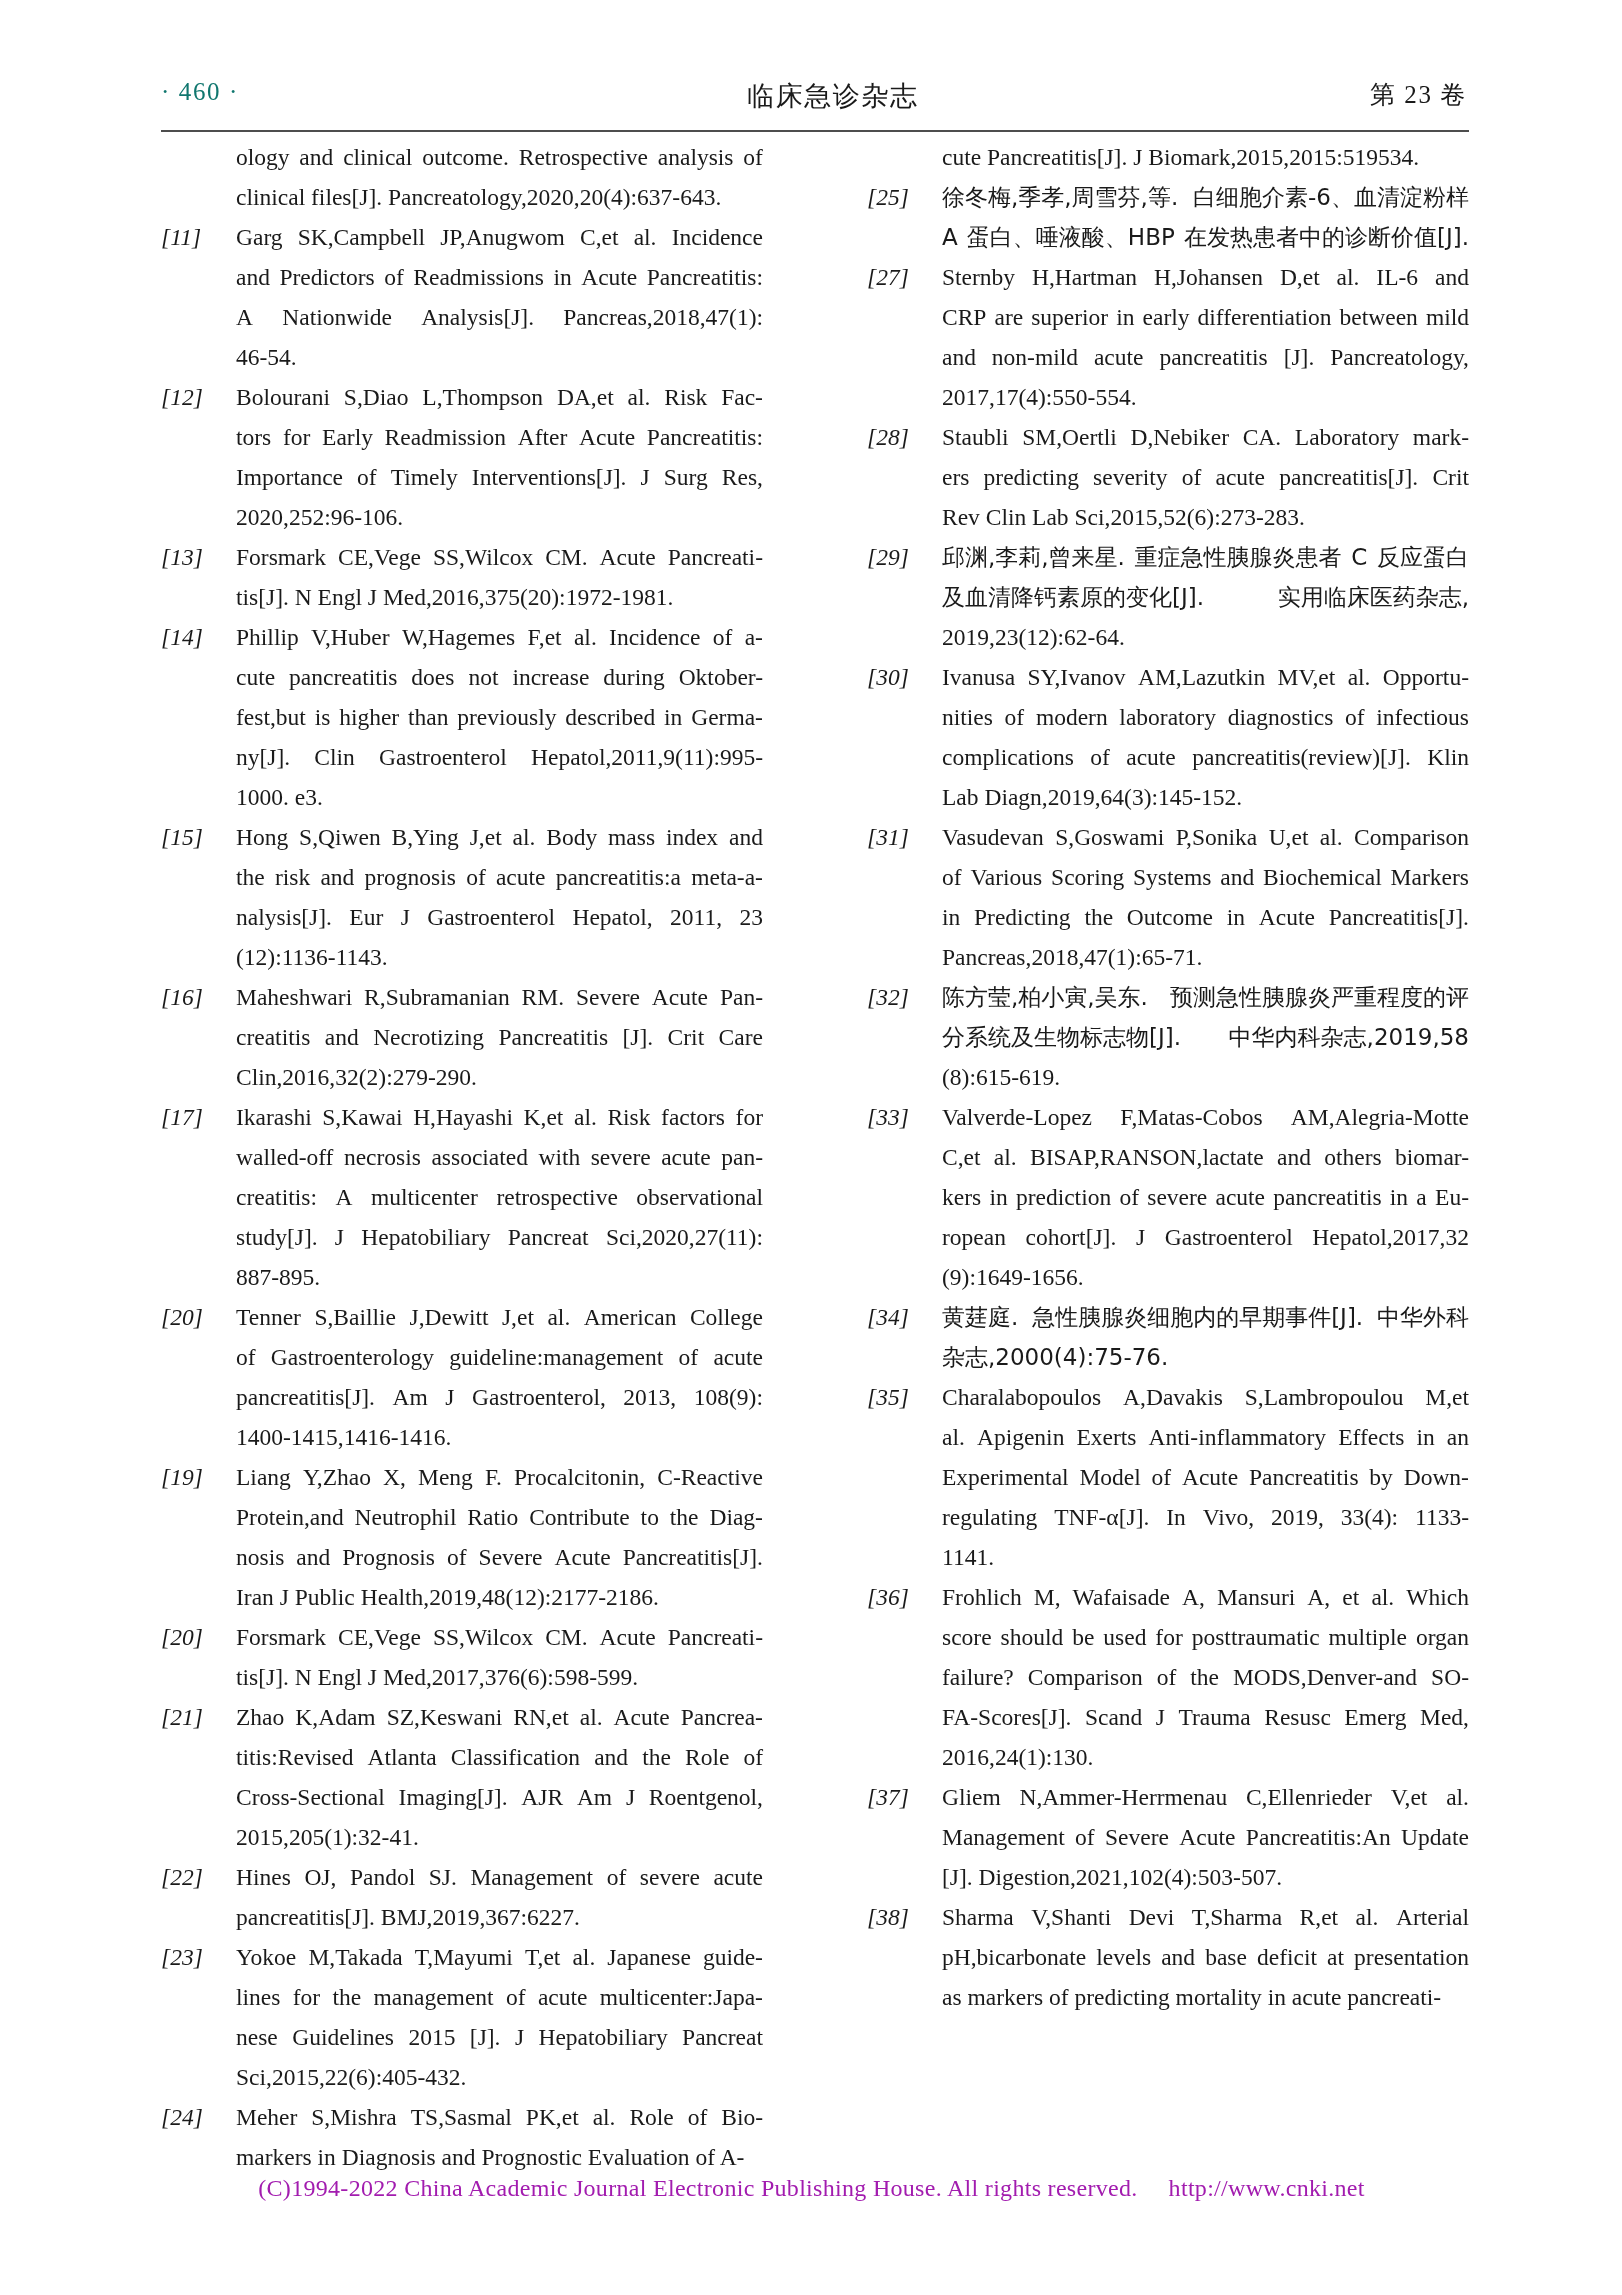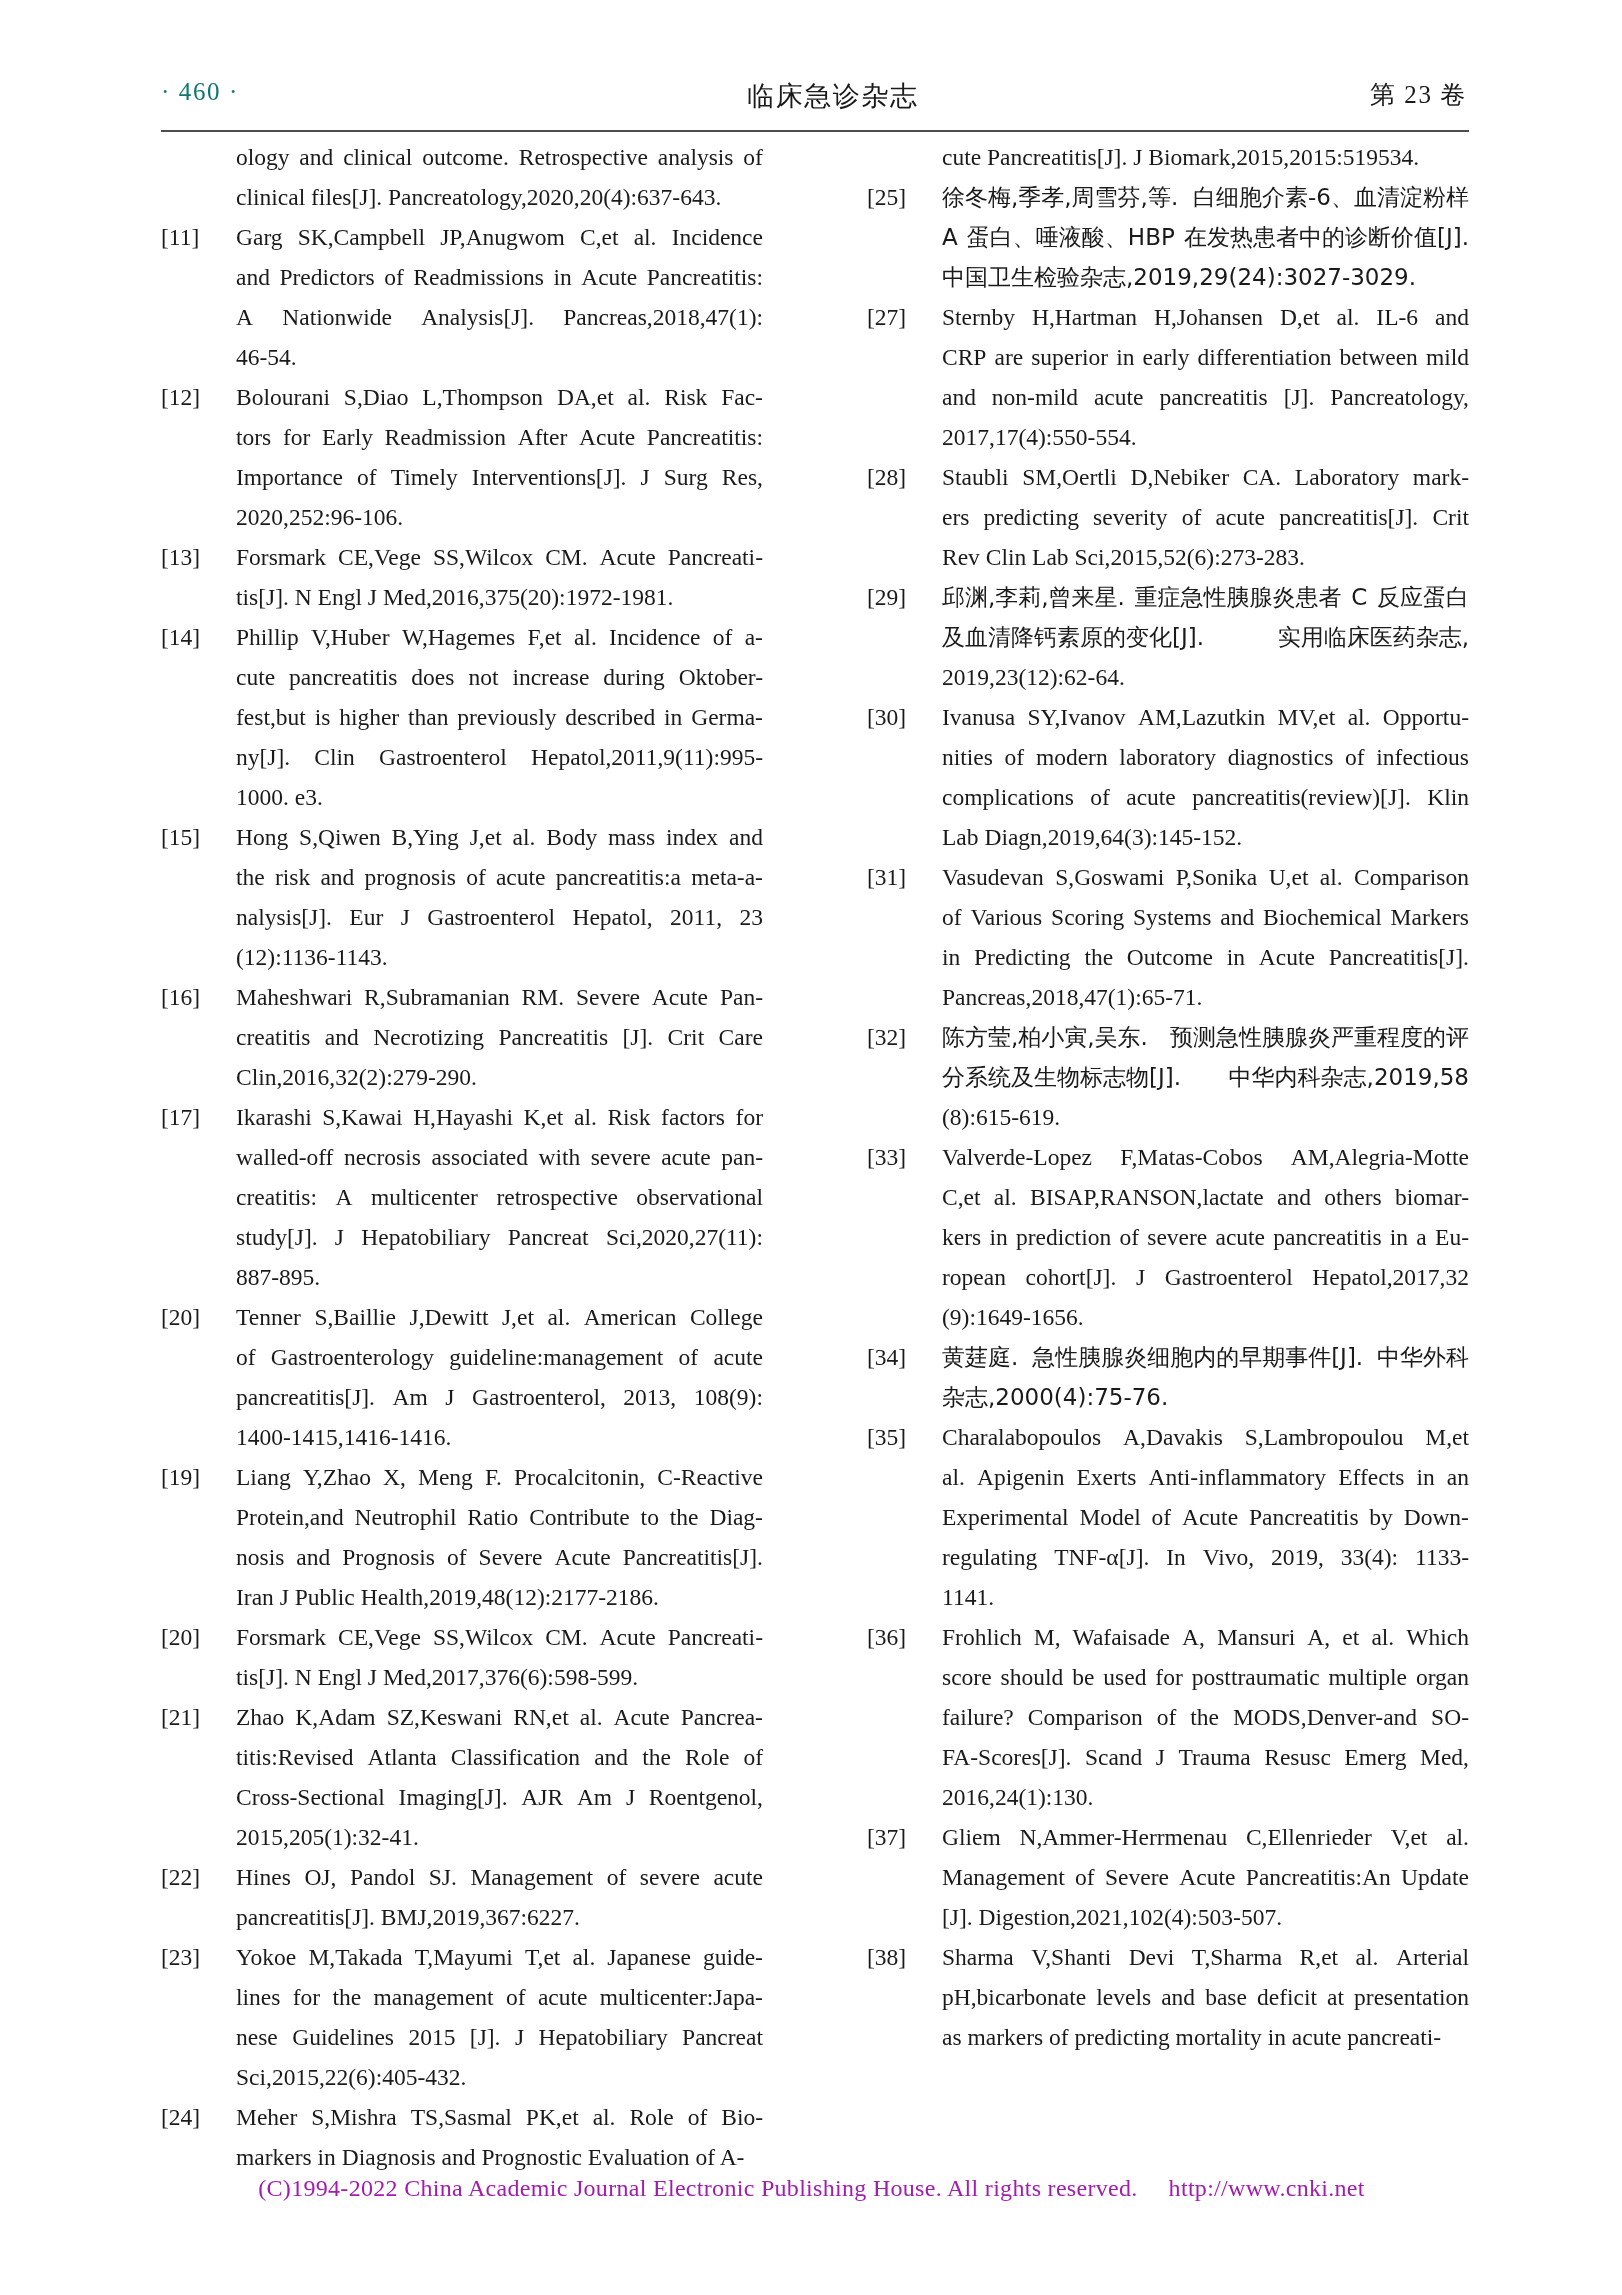--- a/index.html
+++ b/index.html
@@ -77,20 +77,21 @@
     align-items: flex-start;
     margin: 0 0 0 0;
   }
   .ref-num {
     flex: 0 0 auto;
     width: 75px;
     font-size: 23.5px;
     line-height: 40px;
     white-space: nowrap;
     letter-spacing: 0px;
+    font-style: italic;
   }
   .ref-body {
     flex: 1 1 auto;
     font-size: 23.5px;
     line-height: 40px;
   }
   
   .ref.cont .ref-num { visibility: hidden; }
 
   .ref-line {
@@ -550,21 +551,20 @@
           <div class="ref-body">
             <div class="cn ref-line just">
               <span>徐冬梅,季孝,周雪芬,等.</span>
               <span>白细胞介素-6、血清淀粉样</span>
             </div>
             <div class="cn ref-line just">
               <span>A</span>
               <span>蛋白、唾液酸、HBP</span>
               <span>在发热患者中的诊断价值[J].</span>
             </div>
-            <div class="cn ref-line">中国卫生检验杂志,2019,29(24):3027-3029.</div>
           </div>
         </div>
         <div class="ref">
           <div class="ref-num">[27]</div>
           <div class="ref-body">
             <div class=" ref-line just">
               <span>Sternby</span>
               <span>H,Hartman</span>
               <span>H,Johansen</span>
               <span>D,et</span>

